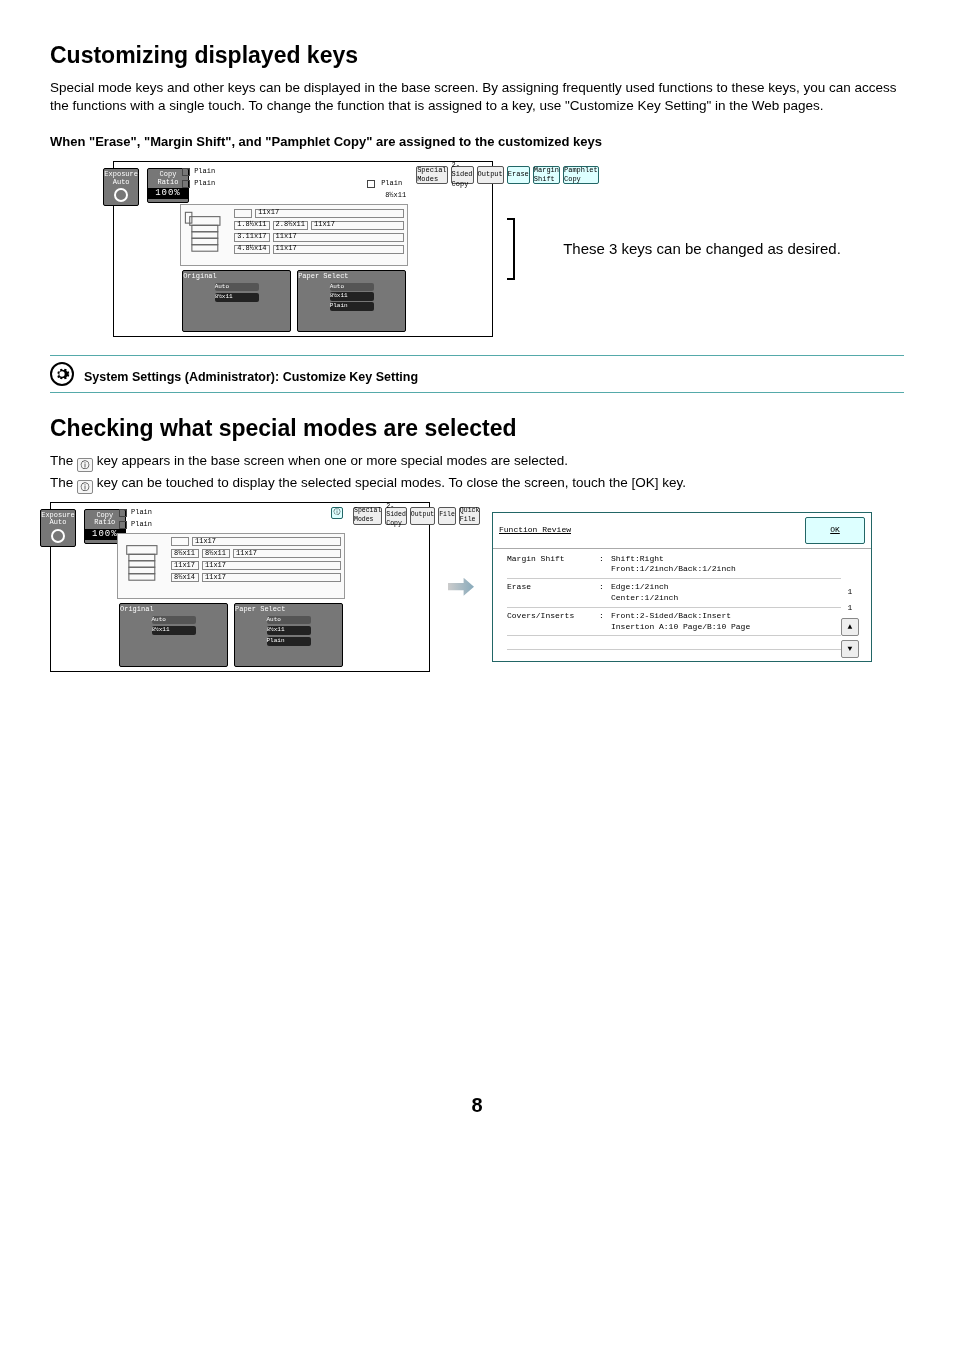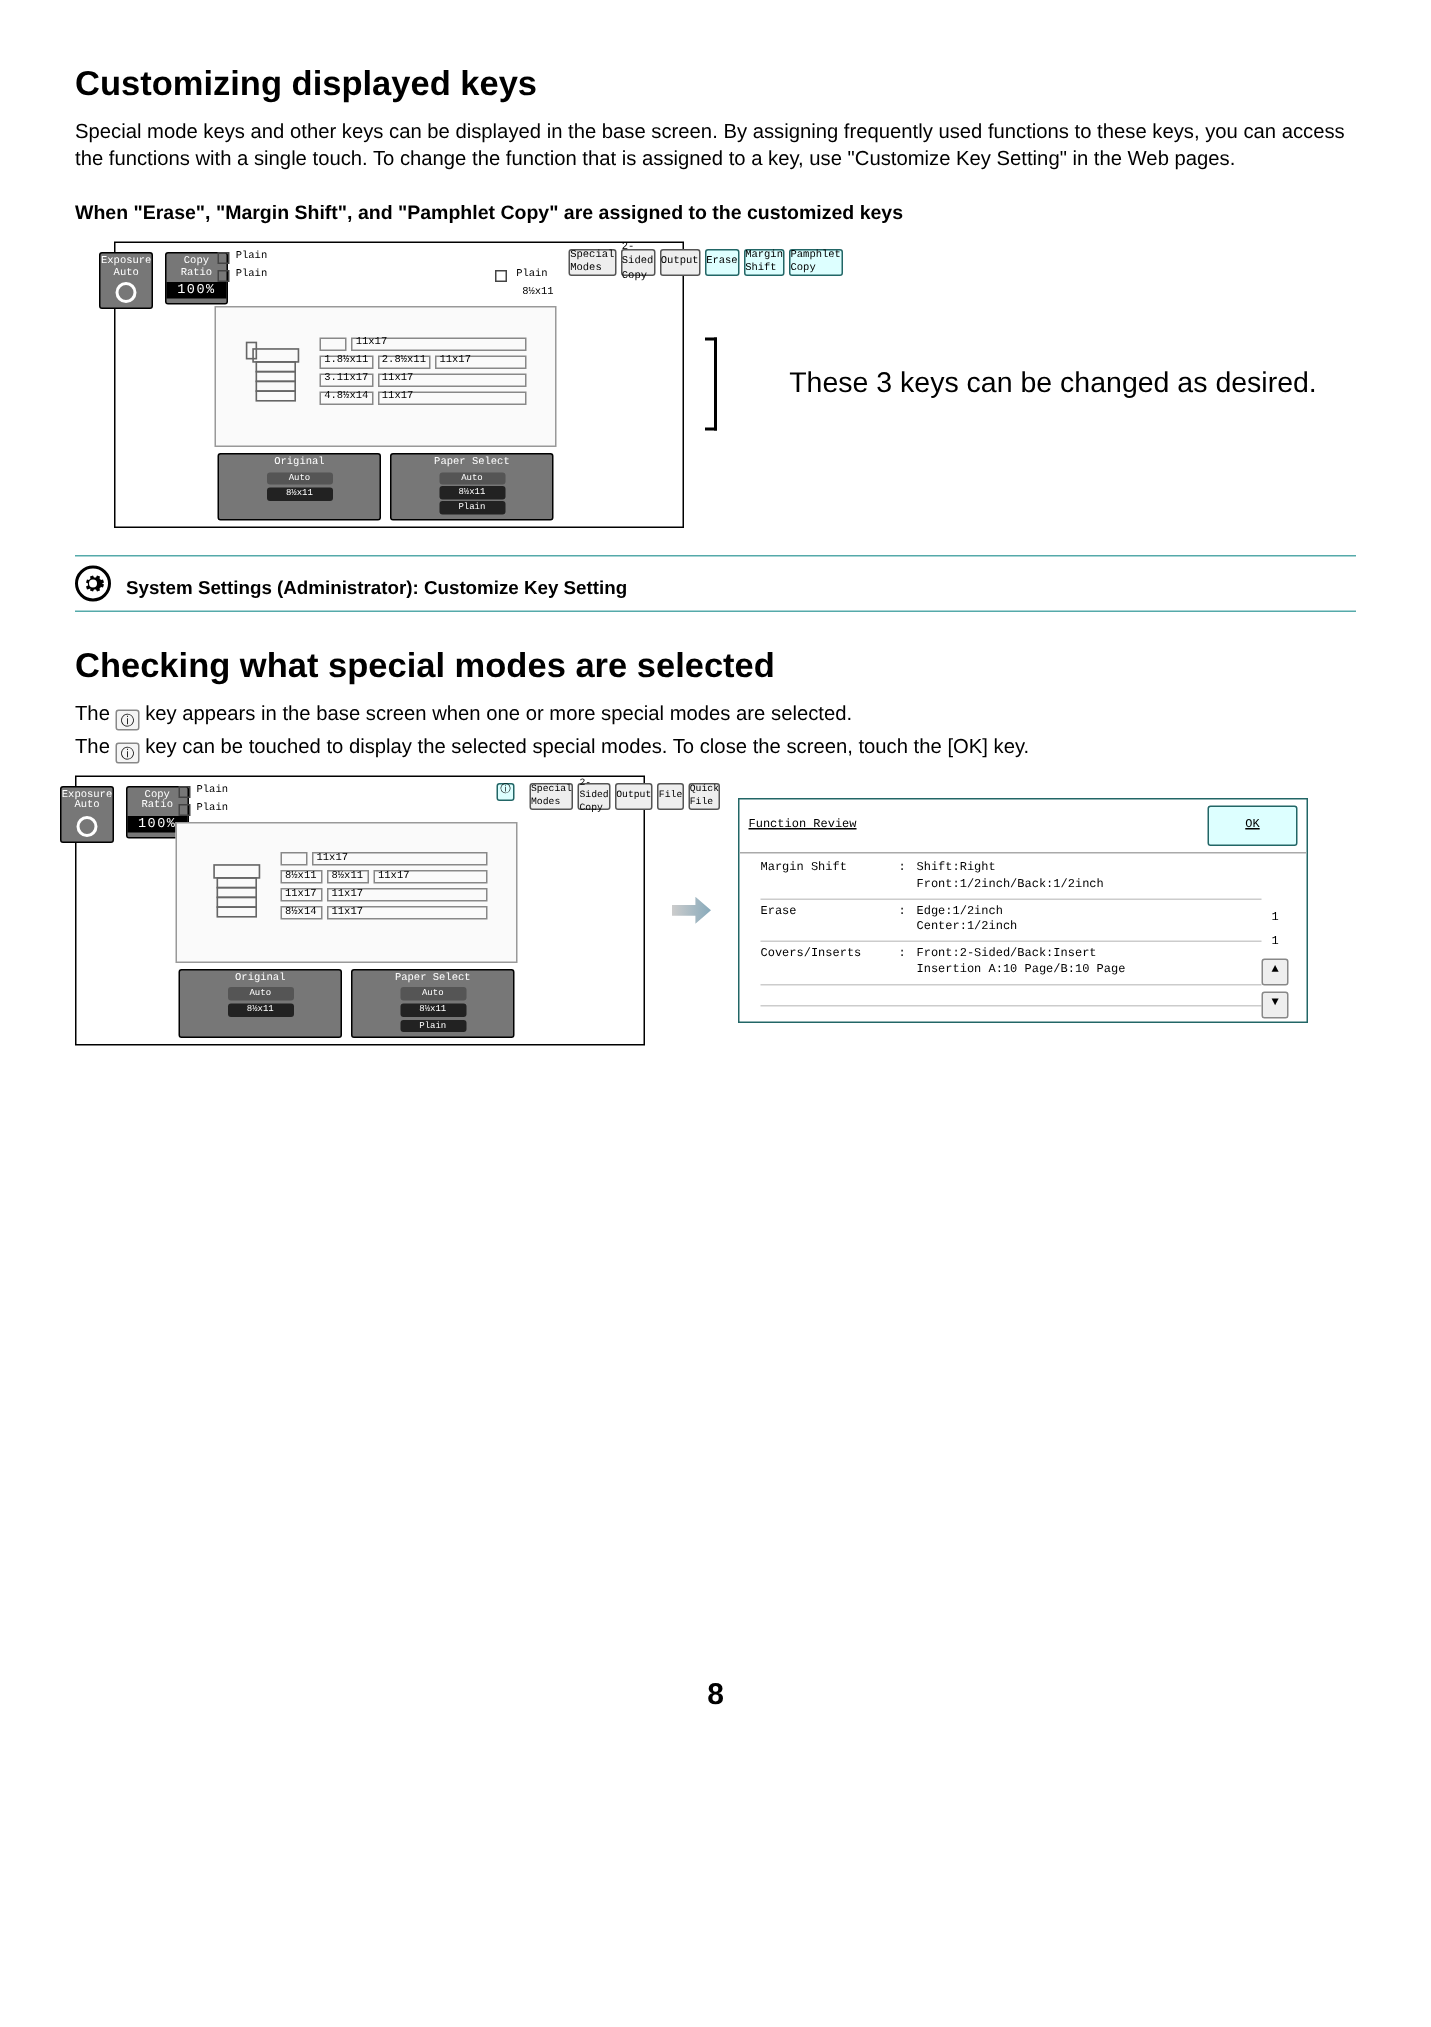--- a/index.html
+++ b/index.html
@@ -19,21 +19,21 @@
   }
   p.intro { margin: 0 0 18px 0; }
   .bold { font-weight: bold; margin: 4px 0 6px 0; font-size: 13px;}
   .fig-row {
     display: flex;
     align-items: center;
     justify-content: center;
     gap: 14px;
     margin: 10px 0 18px 0;
   }
-  .fig-caption { font-size: 19px; margin-left: 34px; }
+  .fig-caption { font-size: 15px; margin-left: 34px; }
 
   
   .panel {
     border: 1px solid #000;
     font-family: "Courier New", monospace;
     font-size: 7px;
     position: relative;
     display: flex;
     width: 380px;
     min-height: 170px;
@@ -92,21 +92,21 @@
     width: 8px; height:8px; border:1px solid #444; display:inline-block;
   }
   .sm-ico-info {
     width:12px;height:12px;border:1px solid #666;border-radius:2px;display:inline-flex;align-items:center;justify-content:center;font-size:7px;
   }
   .paper-area {
     border: 1px solid #999;
     flex:1;
     margin-top:2px;
     display:flex;
-    padding:19px;
+    padding:3px;
     gap:4px;
     position:relative;
     background:#fafafa;
   }
   .copier-svg { width:46px; height:54px; }
   .tray-col { flex:1; display:flex; flex-direction:column; gap:2px; }
   .trow { display:flex; gap:3px; height:10px; align-items:center;}
   .tcell { border:1px solid #888; height:9px; flex:1; padding:0 2px; display:flex; align-items:center; white-space:nowrap;}
   .tcell.num { flex:0 0 28px;}
   .bottom-keys {
@@ -114,22 +114,22 @@
     gap:6px;
     margin-top:4px;
     padding: 0 2px;
   }
   .bkey {
     flex:1;
     background:#777;
     color:#fff;
     border:1px solid #000;
     border-radius:2px;
-    text-align:center;
-    padding:2px 0 3px;
+    text-align:left;
+    padding:2px 0 20px;
     line-height:1.1;
   }
   .bkey .mini {
     background:#222;
     color:#fff;
     border-radius:2px;
     margin:2px auto 0;
     width: 44px;
     padding:1px 0;
     font-size:6px;

